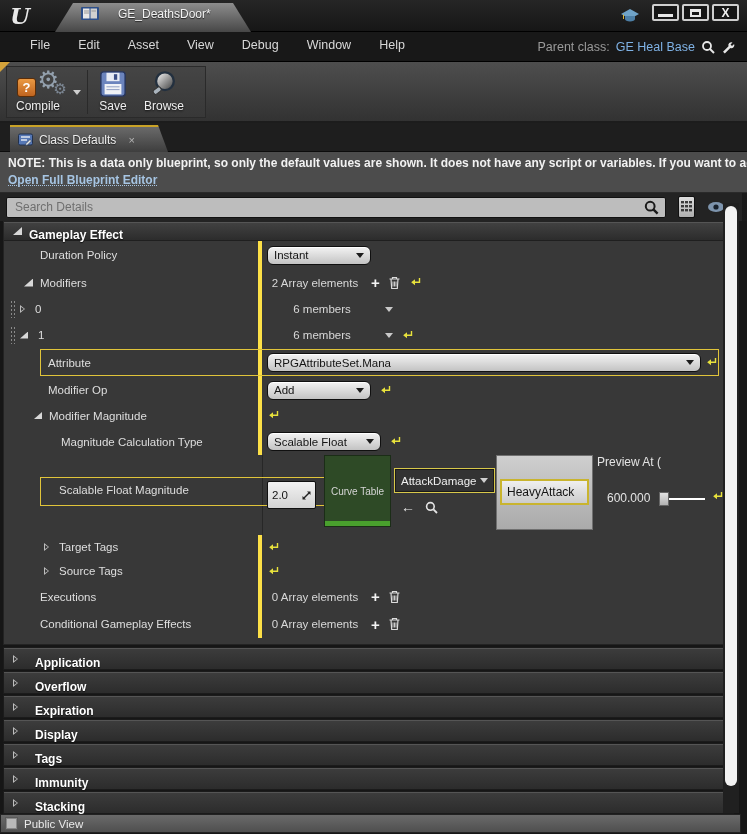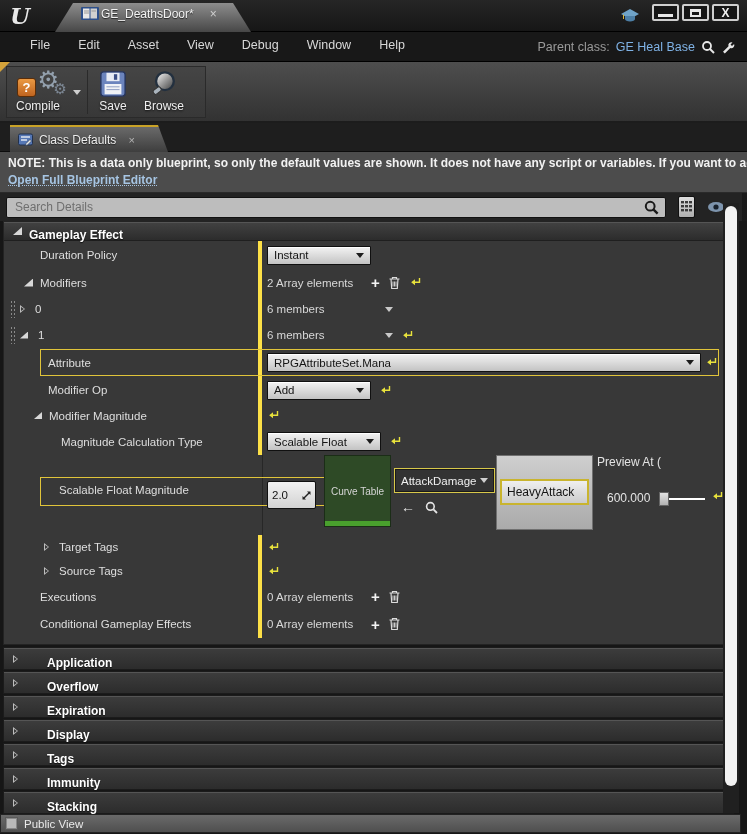--- a/index.html
+++ b/index.html
@@ -7,21 +7,21 @@
   .window{position:relative;width:747px;height:834px;background:#141414;overflow:hidden;
     background-image:linear-gradient(#1b1b1b,#121212);}
   
   .titlebar{position:absolute;left:0;top:0;width:747px;height:32px;
     background:linear-gradient(#262626,#161616);border-bottom:1px solid #000;}
   .ue-logo{position:absolute;left:10px;top:2px;width:30px;height:28px;color:#e8e8e8;
     font-family:"DejaVu Serif",serif;font-style:italic;font-size:23px;font-weight:bold;}
   .asset-tab{position:absolute;left:55px;top:3px;width:196px;height:29px;
     background:linear-gradient(#8d8d8d,#474747);
     clip-path:polygon(18px 0,178px 0,100% 100%,0 100%);
-    display:flex;align-items:center;padding:0 14px 8px 26px;gap:2px;}
+    display:flex;align-items:center;padding:0 14px 8px 26px;gap:19px;}
   .asset-tab .booksvg{flex:0 0 auto;}
   .asset-tab-label{color:#f2f2f2;font-size:12px;text-shadow:0 1px 1px #222;white-space:nowrap;}
   .asset-tab-close{margin-left:14px;color:#cfcfcf;font-size:12px;cursor:default;}
   .cap-icon{position:absolute;left:620px;top:8px;}
   .winbtns{position:absolute;right:8px;top:4px;display:flex;gap:3px;}
   .winbtn{width:27px;height:17px;background:#161616;border:2px solid #cfcfcf;border-radius:2px;
     display:flex;align-items:center;justify-content:center;position:relative;}
   .glyph-min{position:absolute;bottom:2px;left:4px;right:4px;height:3px;background:#e8e8e8;}
   .glyph-max{width:11px;height:8px;border:2px solid #e8e8e8;border-top-width:3px;}
   .glyph-close{color:#f0f0f0;font-size:12px;font-weight:bold;line-height:1;}
@@ -88,23 +88,23 @@
   .tri-closed{width:0;height:0;border-top:4px solid transparent;border-bottom:4px solid transparent;
     border-left:5px solid transparent;position:relative;}
   .tri-closed:before{content:"";position:absolute;left:-5px;top:-4px;width:0;height:0;
     border-top:4px solid transparent;border-bottom:4px solid transparent;border-left:5px solid #bdbdbd;}
   .tri-closed:after{content:"";position:absolute;left:-4px;top:-2px;width:0;height:0;
     border-top:2px solid transparent;border-bottom:2px solid transparent;border-left:3px solid #383838;}
   .row{display:flex;position:relative;}
   .rname{width:258px;flex:0 0 258px;border-right:4px solid #fde047;display:flex;align-items:center;}
   .rval{flex:1;display:flex;align-items:center;padding-left:5px;gap:8px;}
   .lbl{color:#dedede;font-size:11.5px;white-space:nowrap;}
-  .vtext{color:#d8d8d8;font-size:11.5px;white-space:nowrap;}
+  .vtext{color:#d8d8d8;font-size:11.5px;white-space:nowrap;text-align:center;}
   .combo{height:19px;background:linear-gradient(#f3f3f3,#c3c3c3);border:1px solid #101010;
-    border-radius:1px;color:#141414;font-size:11.5px;display:flex;align-items:center;
+    border-radius:6px;color:#141414;font-size:11.5px;display:flex;align-items:center;
     justify-content:space-between;padding:0 6px;box-shadow:inset 0 1px 0 #fff;cursor:default;}
   .combo .carrow{width:0;height:0;border-left:4px solid transparent;border-right:4px solid transparent;
     border-top:5px solid #1c1c1c;margin-left:8px;}
   .dots{width:6px;height:18px;margin:0 4px 0 6px;
     background-image:radial-gradient(#8a8a8a 34%,transparent 36%);background-size:3px 4px;}
   .plusbtn{color:#f4f4f4;font-size:15px;font-weight:bold;line-height:1;cursor:default;}
   .ylw-box{position:absolute;border:1px solid #e0c43a;pointer-events:none;}
   .sfm-wrap{position:relative;height:80px;}
   .numinput{height:28px;width:49px;background:linear-gradient(#f2f2f2,#d2d2d2);border:1px solid #101010;
     border-radius:2px;display:flex;align-items:center;justify-content:space-between;padding:0 4px;}
@@ -129,21 +129,21 @@
   .heavy-combo span{color:#141414;font-size:12px;}
   .preview-label{position:absolute;left:593px;top:0px;color:#e3e3e3;font-size:12px;white-space:nowrap;}
   .preview-value{position:absolute;left:603px;top:36px;color:#e3e3e3;font-size:12px;}
   .slider{position:absolute;left:655px;top:37px;width:46px;height:14px;}
   .slider .handle{position:absolute;left:0;top:0;width:10px;height:14px;
     background:linear-gradient(#e2e2e2,#b2b2b2);border:1px solid #666;}
   .slider .track{position:absolute;left:10px;right:0;top:6px;height:2px;background:#fff;}
   .collapsed-list{position:absolute;left:3px;top:425px;width:731px;}
   .collapsed-hdr{height:23px;margin-top:1px;background:linear-gradient(#3d3d3d,#2c2c2c);
     border:1px solid #1b1b1b;box-shadow:inset 0 1px 0 #555;
-    display:flex;align-items:center;gap:21px;padding-left:9px;}
+    display:flex;align-items:center;gap:9px;padding-left:9px;}
   .footer{position:absolute;left:0px;top:593px;width:741px;height:19px;
     background:linear-gradient(#6a6a6a,#4f4f4f);border:1px solid #222;
     display:flex;align-items:center;gap:6px;padding-left:4px;}
   .checkbox{width:13px;height:13px;background:#b9b9b9;border:1px solid #5a5a5a;
     box-shadow:inset 0 0 0 1px #888;}
   .footer-label{color:#eaeaea;font-size:11.5px;}
   .vscroll{position:absolute;left:723px;top:-18px;width:16px;height:610px;background:#202020;}
   .vscroll .thumb{position:absolute;left:2px;top:3px;width:12px;height:580px;background:#f2f2f2;
     border-radius:6px;}
   .reset-icon,.trash-icon{cursor:default;display:inline-flex;}

